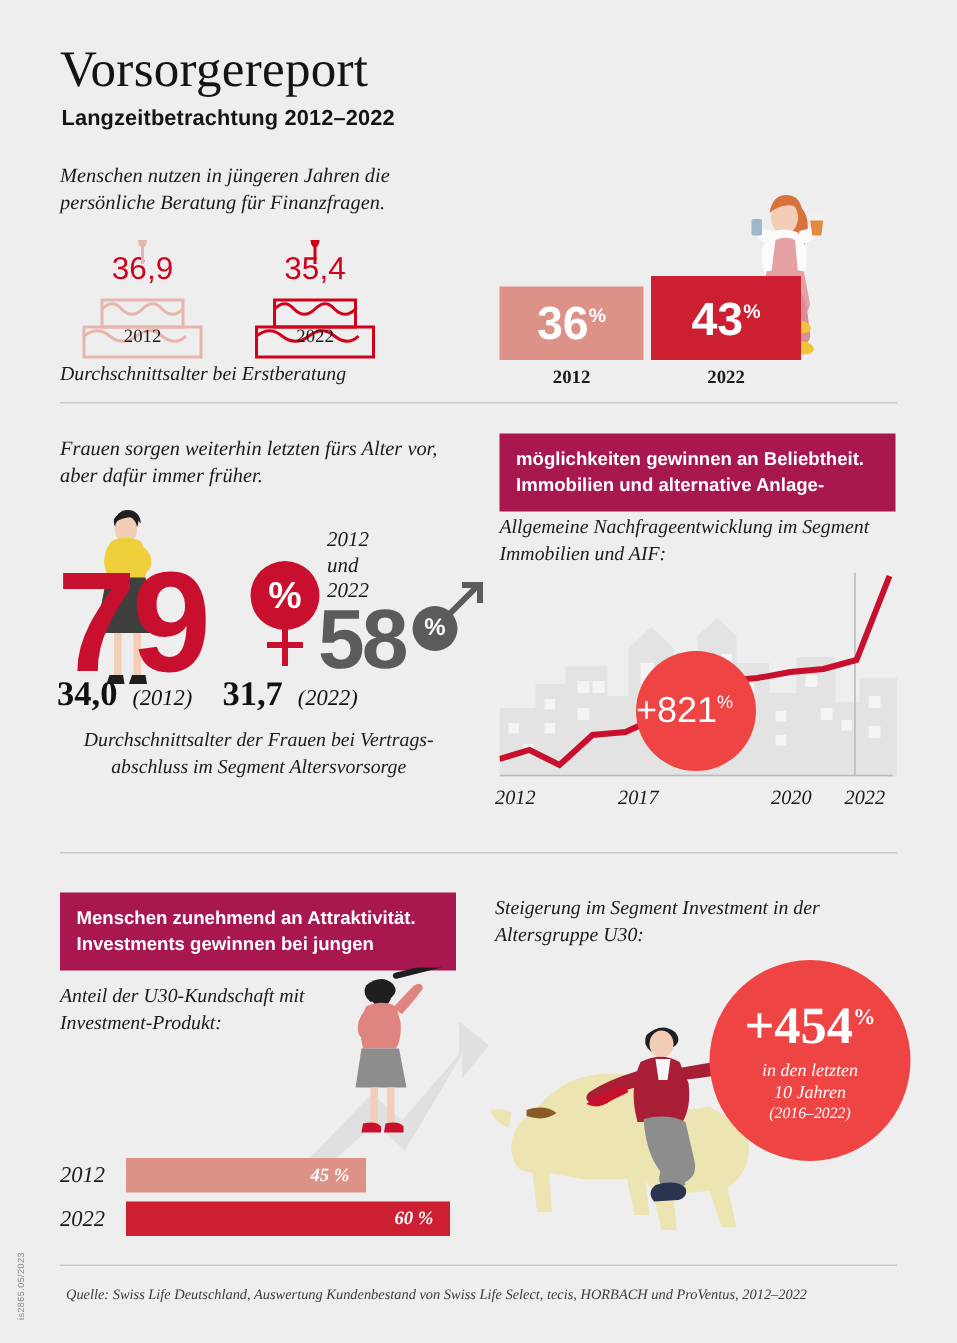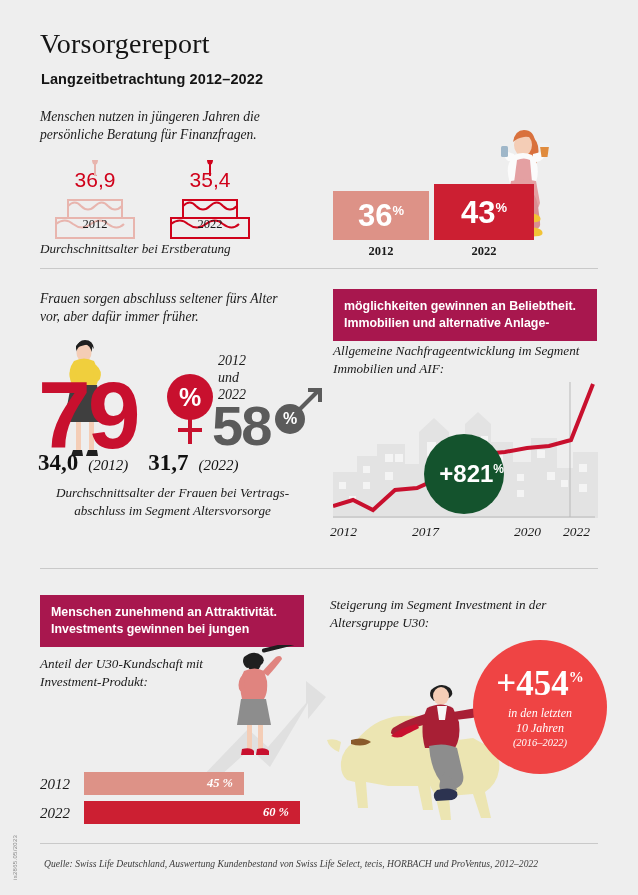--- a/index.html
+++ b/index.html
@@ -8,21 +8,21 @@
     background: #eeeeee;
     font-family: "Liberation Serif", serif;
     overflow: hidden;
   }
   .page { position: relative; width: 638px; height: 895px; background: #eeeeee; }
 
   
   .title {
     position: absolute; left: 40px; top: 28px;
     font-family: "Liberation Serif", serif;
-    font-size: 28px; font-weight: 400; color: #141414; letter-spacing: .2px;
+    font-size: 34px; font-weight: 400; color: #141414; letter-spacing: .2px;
   }
   .subtitle {
     position: absolute; left: 41px; top: 71px;
     font-family: "Liberation Sans", sans-serif;
     font-size: 14.5px; font-weight: 700; color: #141414; letter-spacing: .1px;
   }
 
   .lead {
     font-family: "Liberation Serif", serif;
     font-style: italic; font-size: 13.6px; line-height: 1.35; color: #1a1a1a;
@@ -101,23 +101,23 @@
   .banner {
     position: absolute; background: #a8174e;
     color: #fff; font-family: "Liberation Sans", sans-serif; font-weight: 700;
     font-size: 12.4px; line-height: 1.35; padding: 9px 11px 10px 11px;
   }
   .axis-label {
     position: absolute; font-family: "Liberation Serif", serif; font-style: italic;
     font-size: 13.5px; color: #1a1a1a;
   }
   .bubble {
-    position: absolute; border-radius: 50%; background: #14532d; color: #fff;
-    display: flex; align-items: center; justify-content: flex-end;
-    font-family: "Liberation Sans", sans-serif; font-weight: 700; font-size: 24px;
+    position: absolute; border-radius: 50%; background: #ef4444; color: #fff;
+    display: flex; align-items: center; justify-content: flex-start;
+    font-family: "Liberation Sans", sans-serif; font-weight: 400; font-size: 24px;
   }
   .bubble sup { font-size: 12px; vertical-align: super; }
 
   
   .hbar { position: absolute; display: flex; align-items: center; justify-content: flex-end; }
   .hbar .lbl {
     color: #fff; font-family: "Liberation Serif", serif; font-style: italic;
     font-weight: 700; font-size: 12.5px; padding-right: 11px;
   }
   .hbar-year {
@@ -234,21 +234,21 @@
   </div>
   <div class="vbar-year" style="left:333px;top:244px;width:96px;">2012</div>
 
   <div class="vbar" style="left:434px;top:184px;width:100px;height:56px;background:#cc1f32;">
     <span class="pct"><span>43</span><sup>%</sup></span>
   </div>
   <div class="vbar-year" style="left:434px;top:244px;width:100px;">2022</div>
 
   <div class="divider" style="left:40px;top:268px;width:558px;"></div>
 
-  <div class="lead" style="position:absolute;left:40px;top:290px;width:260px;">Frauen sorgen abschluss seltener fürs Alter vor, aber dafür immer früher.</div>
+  <div class="lead" style="position:absolute;left:40px;top:290px;width:260px;">Frauen sorgen weiterhin letzten fürs Alter vor, aber dafür immer früher.</div>
 
   <svg width="70" height="130" viewBox="0 0 70 130" style="position:absolute;left:52px;top:337px;">
     <g>
       <path d="M24 9 q6 -8 13 -3 q6 5 1 10 q-3 3 -8 2 q-7 -2 -6 -9z" fill="#1f1f1f"></path>
       <ellipse cx="32" cy="16" rx="7.5" ry="9" fill="#f4cdb6"></ellipse>
       <path d="M24 12 q2 -9 9 -9 q8 0 9 9 q-4 -5 -9 -4 q-6 1 -9 4z" fill="#1f1f1f"></path>
 
       <path d="M22 24 q10 -5 20 0 l4 9 q1 11 -2 16 l-24 0 q-4 -13 -1 -20z" fill="#f0cf3d"></path>
 
       <path d="M21 28 q-6 8 -2 16 q3 4 7 0 q-4 -8 -1 -15z" fill="#f0cf3d"></path>

